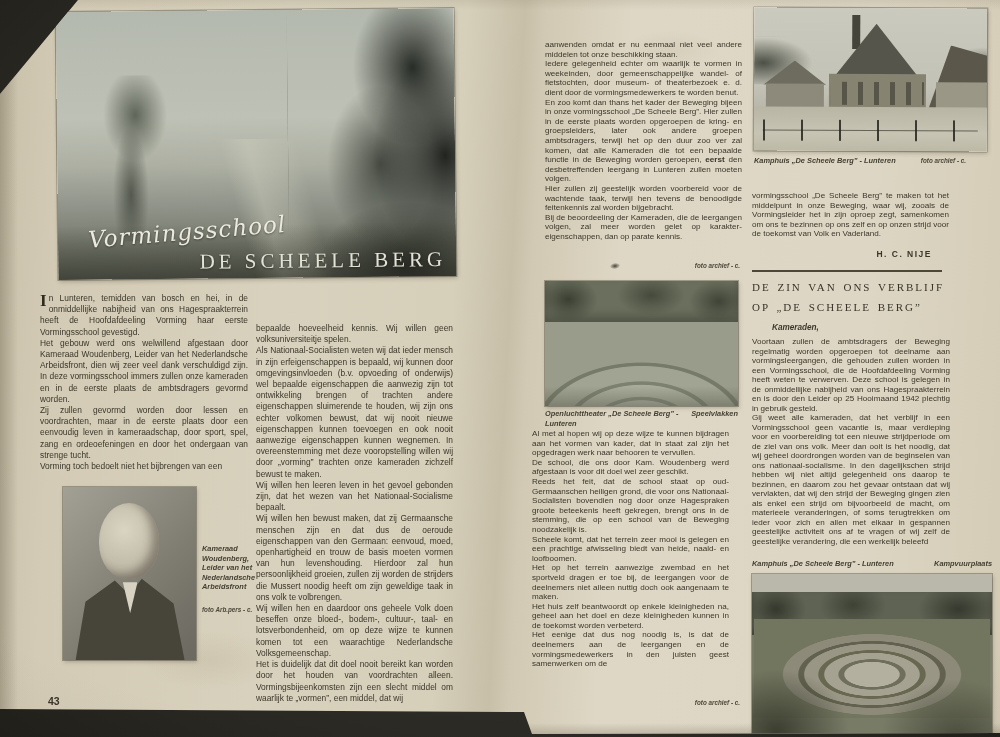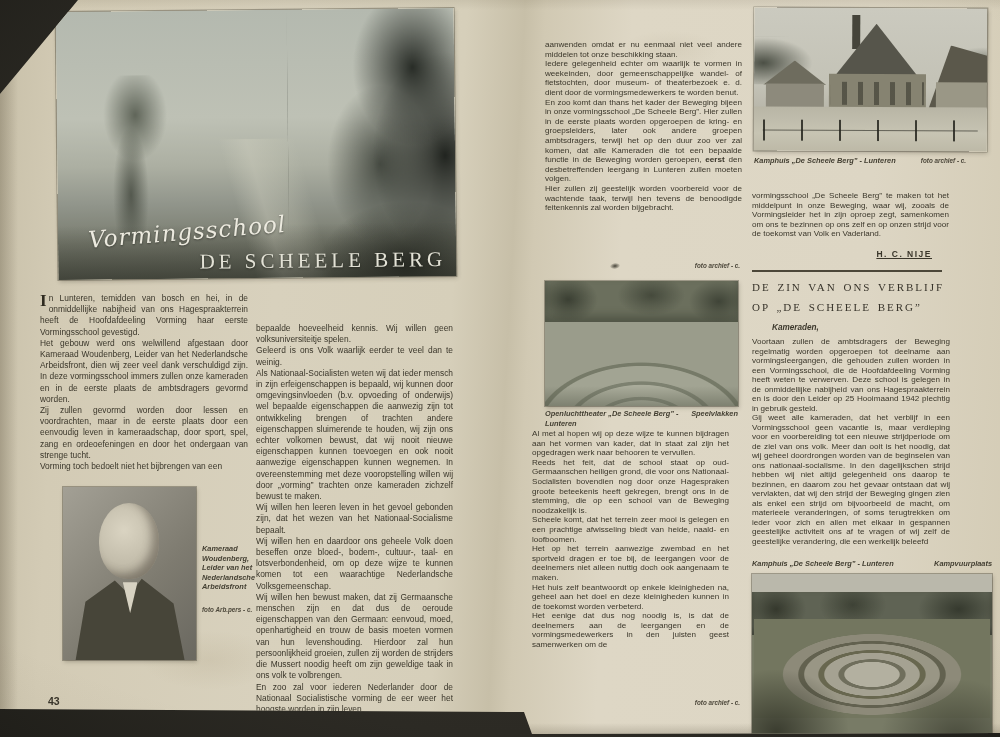--- a/index.html
+++ b/index.html
@@ -128,26 +128,24 @@
 
       <div class="col" style="left:40px;top:293px;width:208px;">
         <p class="bt lp"><span class="dropcap">I</span><span>n Lunteren, temidden van bosch en hei, in de onmiddellijke nabijheid van ons Hagespraakterrein heeft de Hoofdafdeeling Vorming haar eerste Vormingsschool gevestigd.</span></p>
         <p class="bt lp">Het gebouw werd ons welwillend afgestaan door Kameraad Woudenberg, Leider van het Nederlandsche Arbeidsfront, dien wij zeer veel dank verschuldigd zijn. In deze vormingsschool immers zullen onze kameraden en in de eerste plaats de ambtsdragers gevormd worden.</p>
         <p class="bt lp">Zij zullen gevormd worden door lessen en voordrachten, maar in de eerste plaats door een eenvoudig leven in kameraadschap, door sport, spel, zang en ordeoefeningen en door het ondergaan van strenge tucht.</p>
         <p class="bt lp">Vorming toch bedoelt niet het bijbrengen van een</p>
       </div>
 
       <div class="col" style="left:256px;top:290px;width:197px;margin-top:33px;">
         <p class="bt lp">bepaalde hoeveelheid kennis. Wij willen geen volksuniversiteitje spelen.</p>
-        <p class="bt lp">Geleerd is ons Volk waarlijk eerder te veel dan te weinig.</p>
         <p class="bt lp">Als Nationaal-Socialisten weten wij dat ieder mensch in zijn erfeigenschappen is bepaald, wij kunnen door omgevingsinvloeden (b.v. opvoeding of onderwijs) wel bepaalde eigenschappen die aanwezig zijn tot ontwikkeling brengen of trachten andere eigenschappen sluimerende te houden, wij zijn ons echter volkomen bewust, dat wij nooit nieuwe eigenschappen kunnen toevoegen en ook nooit aanwezige eigenschappen kunnen wegnemen. In overeenstemming met deze vooropstelling willen wij door „vorming” trachten onze kameraden zichzelf bewust te maken.</p>
         <p class="bt lp">Wij willen hen leeren leven in het gevoel gebonden zijn, dat het wezen van het Nationaal-Socialisme bepaalt.</p>
+        <p class="bt lp">Wij willen hen bewust maken, dat zij Germaansche menschen zijn en dat dus de oeroude eigenschappen van den Germaan: eenvoud, moed, openhartigheid en trouw de basis moeten vormen van hun levenshouding. Hierdoor zal hun persoonlijkheid groeien, zullen zij worden de strijders die Mussert noodig heeft om zijn geweldige taak in ons volk te volbrengen.</p>
         <p class="bt lp">Wij willen hen en daardoor ons geheele Volk doen beseffen onze bloed-, bodem-, cultuur-, taal- en lotsverbondenheid, om op deze wijze te kunnen komen tot een waarachtige Nederlandsche Volksgemeenschap.</p>
-        <p class="bt lp">Wij willen hen bewust maken, dat zij Germaansche menschen zijn en dat dus de oeroude eigenschappen van den Germaan: eenvoud, moed, openhartigheid en trouw de basis moeten vormen van hun levenshouding. Hierdoor zal hun persoonlijkheid groeien, zullen zij worden de strijders die Mussert noodig heeft om zijn geweldige taak in ons volk te volbrengen.</p>
-        <p class="bt lp">En zoo zal voor iederen Nederlander door de Nationaal Socialistische vorming de eer weer het hoogste worden in zijn leven.</p>
         <p class="bt lp">Het is duidelijk dat dit doel nooit bereikt kan worden door het houden van voordrachten alleen. Vormingsbijeenkomsten zijn een slecht middel om waarlijk te „vormen”, een middel, dat wij</p>
       </div>
 
       <div class="photo" style="left:63px;top:487px;width:133px;height:173px;">
         <div class="po-bg"></div>
         <div class="po-head"></div>
         <div class="po-body"></div>
         <div class="po-shirt"></div>
       </div>
       <div class="col cap" style="left:202px;top:544px;width:64px;">Kameraad Woudenberg, Leider van het Nederlandsche Arbeidsfront</div>
@@ -155,38 +153,40 @@
       <div class="pagenum" style="left:48px;top:695px;">43</div>
     </div>
 
     <div>
 
       <div class="col" style="left:545px;top:40px;width:197px;">
         <p class="bt rp">aanwenden omdat er nu eenmaal niet veel andere middelen tot onze beschikking staan.</p>
         <p class="bt rp">Iedere gelegenheid echter om waarlijk te vormen in weekeinden, door gemeenschappelijke wandel- of fietstochten, door museum- of theaterbezoek e. d. dient door de vormingsmedewerkers te worden benut.</p>
         <p class="bt rp"><span>En zoo komt dan thans het kader der Beweging bijeen in onze vormingsschool „De Scheele Berg”. Hier zullen in de eerste plaats worden opgeroepen de kring- en groepsleiders, later ook andere groepen ambtsdragers, terwijl het op den duur zoo ver zal komen, dat alle Kameraden die tot een bepaalde functie in de Beweging worden geroepen, </span><b>eerst</b><span> den desbetreffenden leergang in Lunteren zullen moeten volgen.</span></p>
         <p class="bt rp">Hier zullen zij geestelijk worden voorbereid voor de wachtende taak, terwijl hen tevens de benoodigde feitenkennis zal worden bijgebracht.</p>
+        <p class="bt rp">Bij de beoordeeling der Kameraden, die de leergangen volgen, zal meer worden gelet op karakter-eigenschappen, dan op parate kennis.</p>
       </div>
 
       <div class="ornament" style="left:610px;top:263px;"></div>
       <div class="col credit" style="left:543px;top:262px;width:197px;text-align:right;">foto archief - c.</div>
 
       <div class="photo" style="left:545px;top:281px;width:193px;height:125px;">
         <div class="t-base"></div>
         <div class="t-rings"></div>
         <div class="t-trees"></div>
         <div class="t-fore"></div>
       </div>
       <div class="cap-row" style="left:545px;top:409px;width:193px;">
         <span class="cap">Openluchttheater „De Scheele Berg” - Lunteren</span>
         <span class="cap">Speelvlakken</span>
       </div>
 
       <div class="col" style="left:532px;top:429px;width:197px;">
         <p class="bt rp">Al met al hopen wij op deze wijze te kunnen bijdragen aan het vormen van kader, dat in staat zal zijn het opgedragen werk naar behooren te vervullen.</p>
+        <p class="bt rp">De school, die ons door Kam. Woudenberg werd afgestaan is voor dit doel wel zeer geschikt.</p>
         <p class="bt rp">Reeds het feit, dat de school staat op oud-Germaanschen heiligen grond, die voor ons Nationaal-Socialisten bovendien nog door onze Hagespraken groote beteekenis heeft gekregen, brengt ons in de stemming, die op een school van de Beweging noodzakelijk is.</p>
         <p class="bt rp">Scheele komt, dat het terrein zeer mooi is gelegen en een prachtige afwisseling biedt van heide, naald- en loofboomen.</p>
         <p class="bt rp">Het op het terrein aanwezige zwembad en het sportveld dragen er toe bij, de leergangen voor de deelnemers niet alleen nuttig doch ook aangenaam te maken.</p>
         <p class="bt rp">Het huis zelf beantwoordt op enkele kleinigheden na, geheel aan het doel en deze kleinigheden kunnen in de toekomst worden verbeterd.</p>
         <p class="bt rp">Het eenige dat dus nog noodig is, is dat de deelnemers aan de leergangen en de vormingsmedewerkers in den juisten geest samenwerken om de</p>
       </div>
       <div class="col credit" style="left:543px;top:699px;width:197px;text-align:right;">foto archief - c.</div>
 
       <div class="photo kam" style="left:754px;top:8px;width:233px;height:143px;">
         <div class="k-sky"></div>
@@ -204,21 +204,21 @@
         <div class="k-fence"></div>
       </div>
       <div class="cap-row" style="left:754px;top:156px;width:212px;">
         <span class="cap">Kamphuis „De Scheele Berg” - Lunteren</span>
         <span class="credit">foto archief - c.</span>
       </div>
 
       <div class="col" style="left:752px;top:191px;width:197px;">
         <p class="bt rp2">vormingsschool „De Scheele Berg” te maken tot het middelpunt in onze Beweging, waar wij, zooals de Vormingsleider het in zijn oproep zegt, samenkomen om ons te bezinnen op ons zelf en op onzen strijd voor de toekomst van Volk en Vaderland.</p>
       </div>
-      <div class="signature" style="left:752px;top:249px;width:180px;text-decoration:underline;">H. C. NIJE</div>
+      <div class="signature" style="left:752px;top:249px;width:180px;">H. C. NIJE</div>
 
       <div class="rule" style="left:752px;top:270px;width:190px;"></div>
 
       <div class="heading" style="left:752px;top:281px;">DE ZIN VAN ONS VERBLIJF</div>
       <div class="heading" style="left:752px;top:301px;">OP „DE SCHEELE BERG”</div>
       <div class="salutation" style="left:752px;top:323px;margin-left:20px;">Kameraden,</div>
 
       <div class="col" style="left:752px;top:337px;width:198px;">
         <p class="bt rp2">Voortaan zullen de ambtsdragers der Beweging regelmatig worden opgeroepen tot deelname aan vormingsleergangen, die gehouden zullen worden in een Vormingsschool, die de Hoofdafdeeling Vorming heeft weten te verwerven. Deze school is gelegen in de onmiddellijke nabijheid van ons Hagespraakterrein en is door den Leider op 25 Hooimaand 1942 plechtig in gebruik gesteld.</p>
         <p class="bt rp2">Gij weet alle kameraden, dat het verblijf in een Vormingsschool geen vacantie is, maar verdieping voor en voorbereiding tot een nieuwe strijdperiode om de ziel van ons volk. Meer dan ooit is het noodig, dat wij geheel doordrongen worden van de beginselen van ons nationaal-socialisme. In den dagelijkschen strijd hebben wij niet altijd gelegenheid ons daarop te bezinnen, en daarom zou het gevaar ontstaan dat wij vervlakten, dat wij den strijd der Beweging gingen zien als enkel een strijd om bijvoorbeeld de macht, om materieele veranderingen, of soms terugtrekken om ieder voor zich en allen met elkaar in gespannen geestelijke activiteit ons af te vragen of wij zelf de geestelijke verandering, die een werkelijk beleefd</p>

